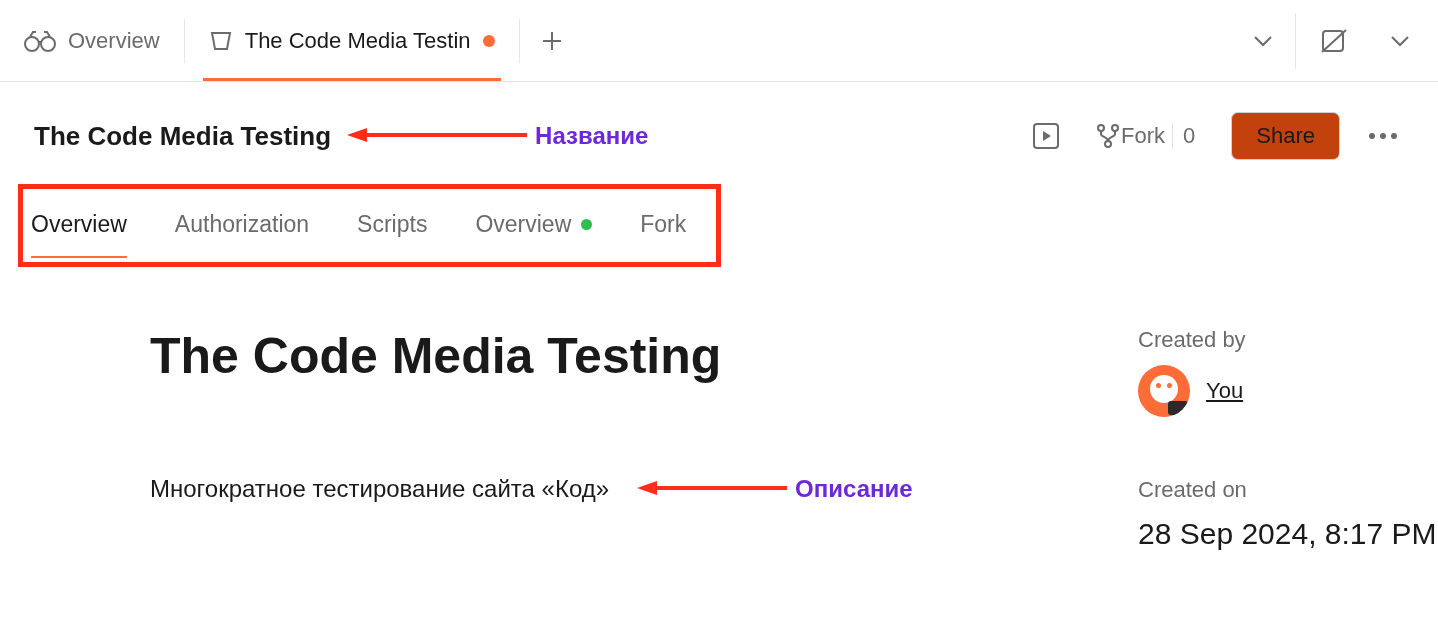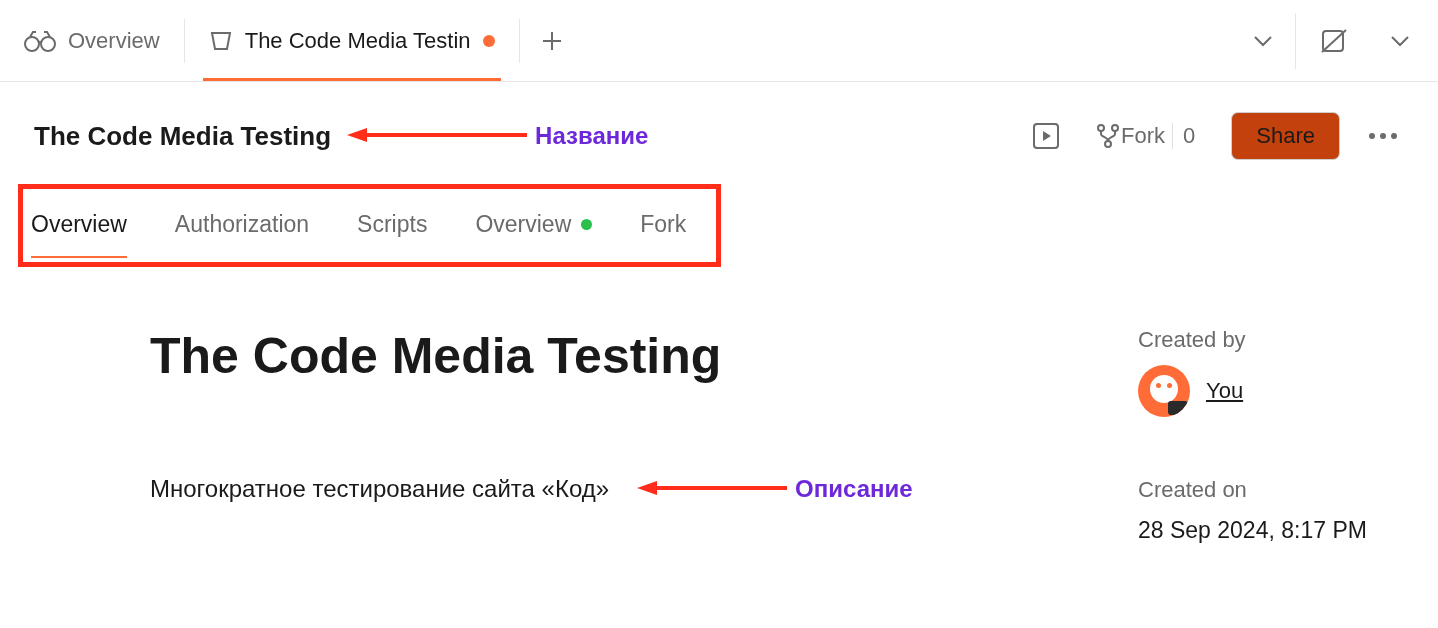--- a/index.html
+++ b/index.html
@@ -292,21 +292,21 @@
     width: 20px;
     height: 14px;
     background: #2a2a2a;
     border-radius: 3px;
   }
   .creator-name {
     font-size: 22px;
     color: #1a1a1a;
   }
   .created-on-val {
-    font-size: 23px;
+    font-size: 30px;
     color: #1a1a1a;
     margin-top: 14px;
   }
 </style>
 </head>
 <body>
 
 <div class="tab-bar">
   <div class="tab-bar-left">
 

